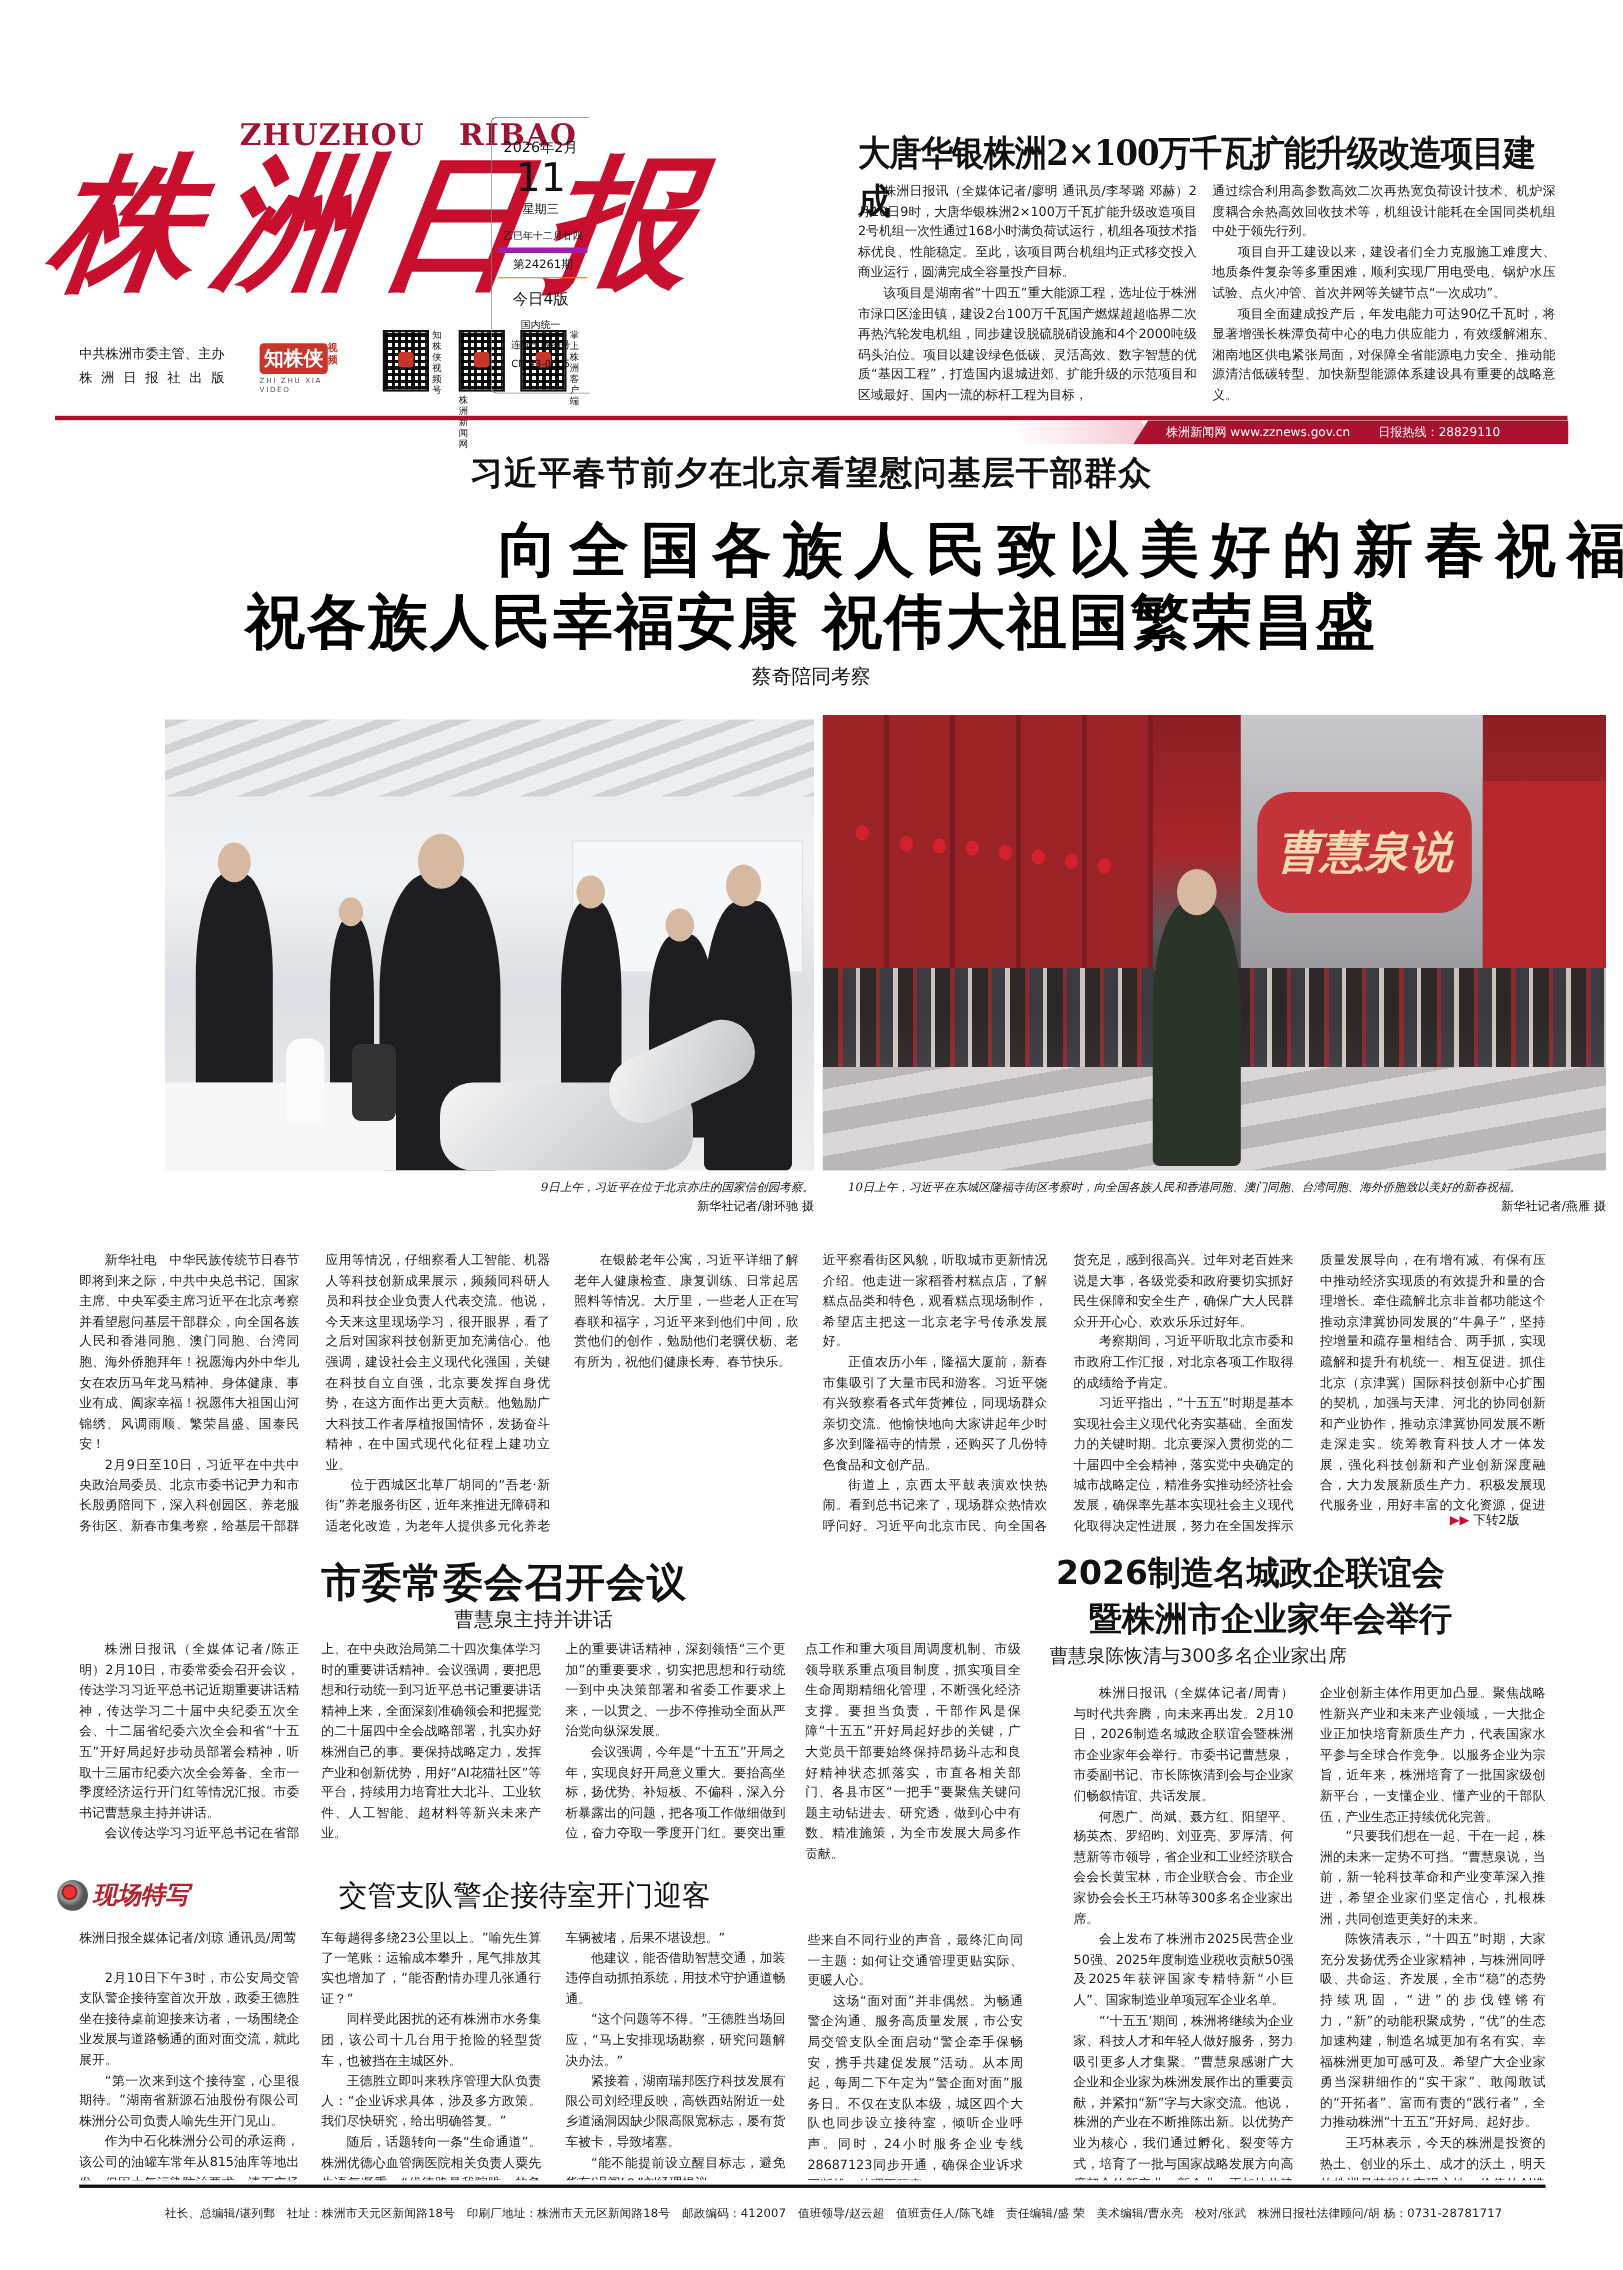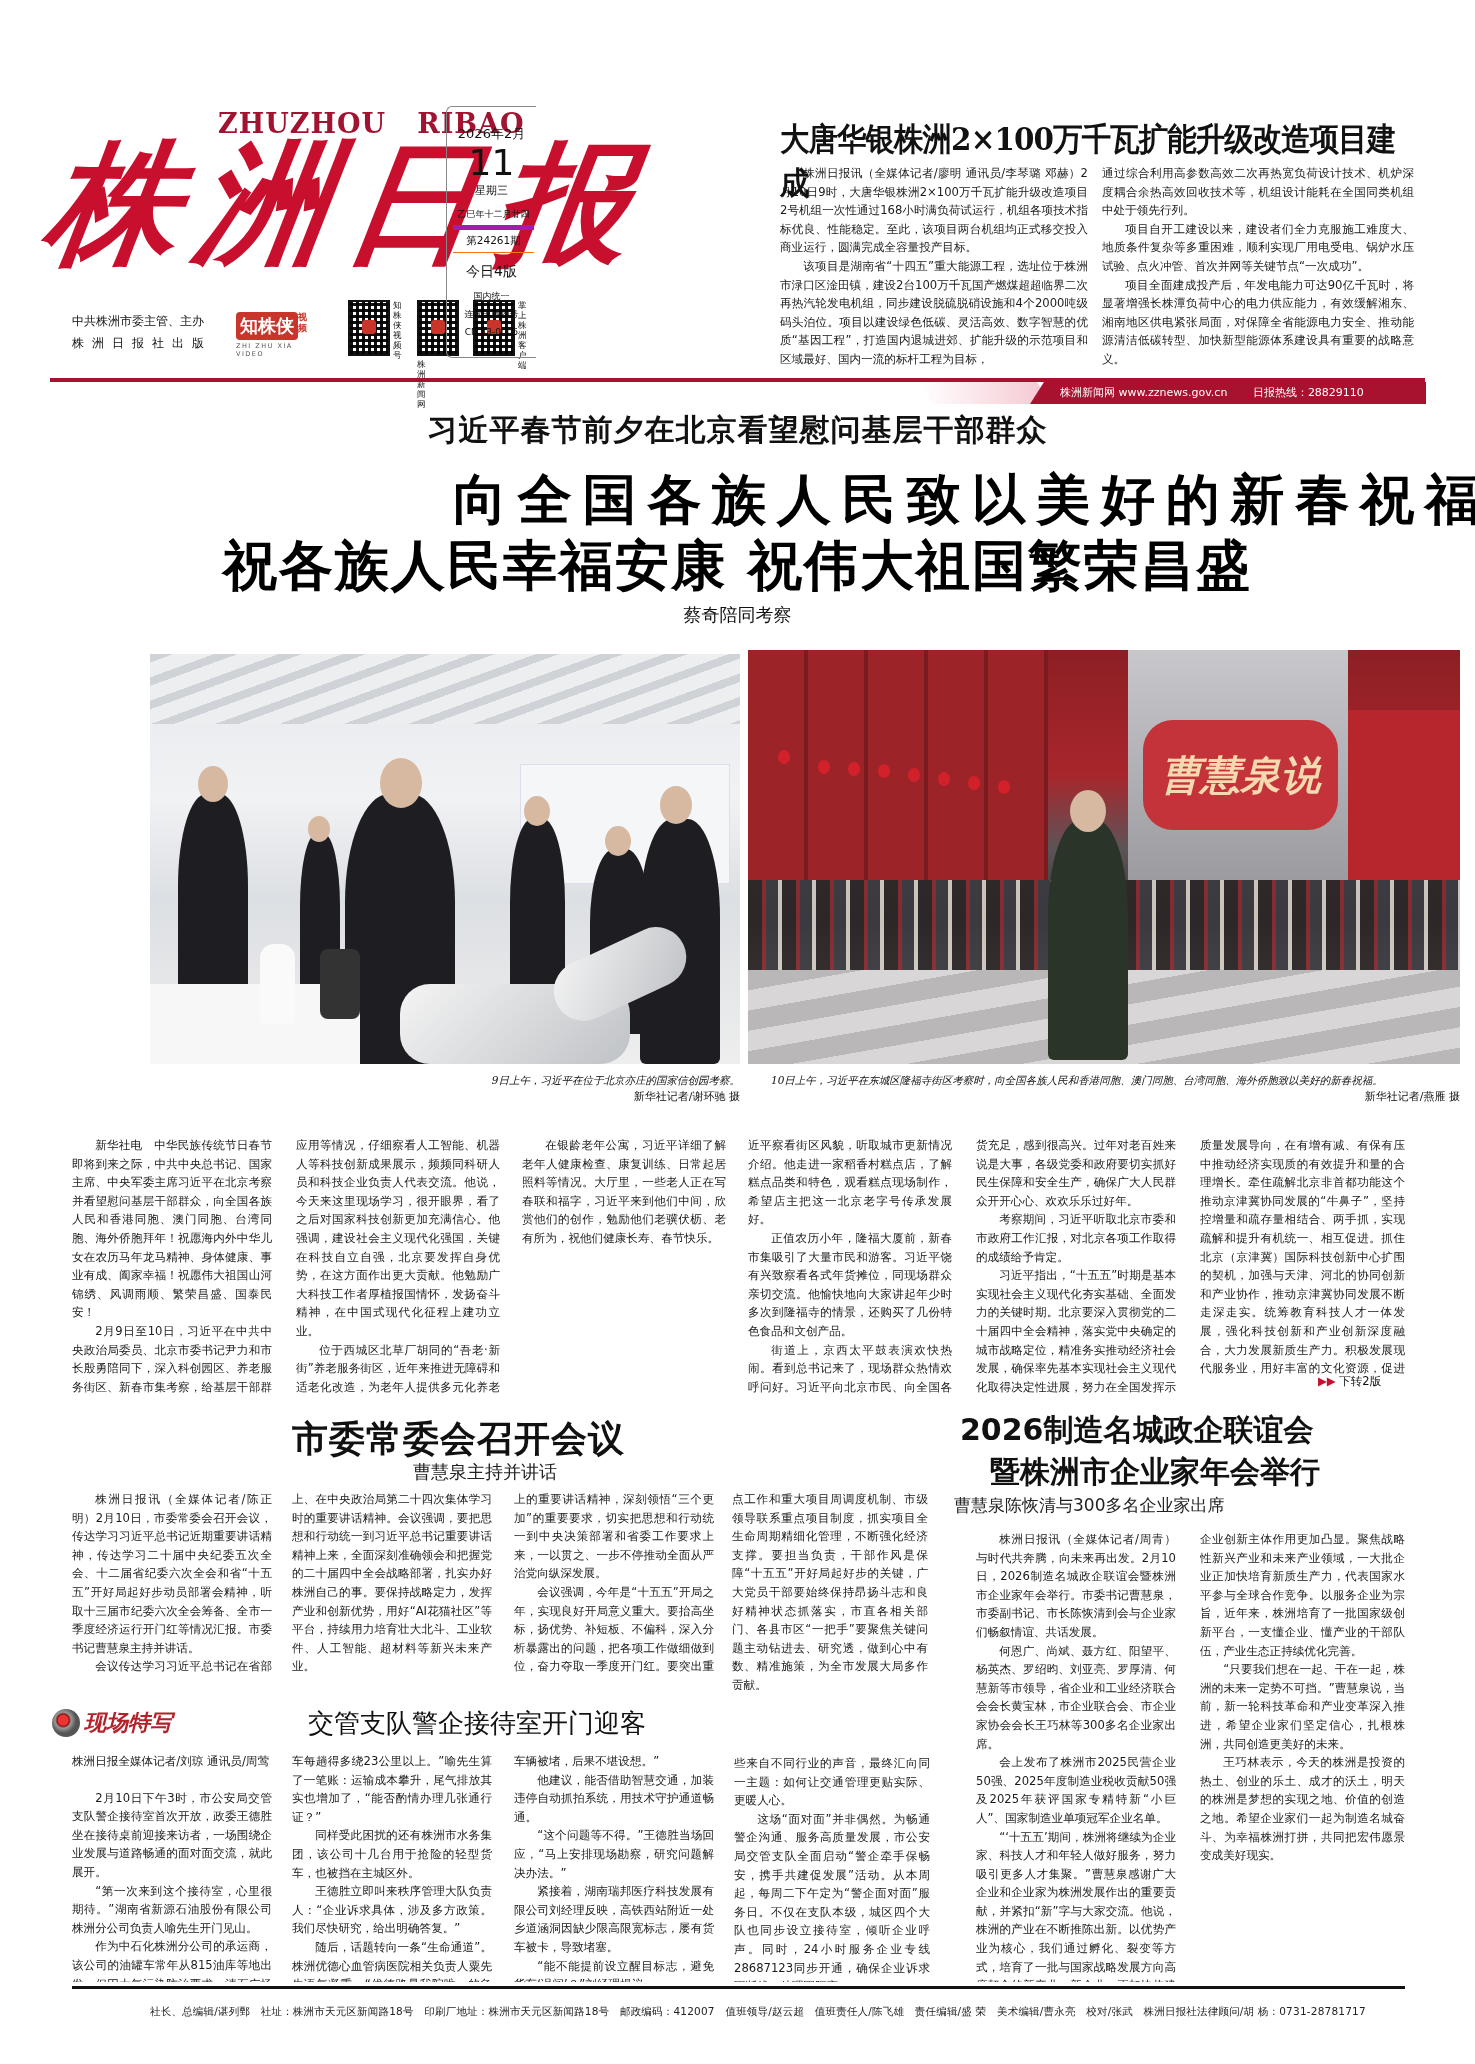--- a/index.html
+++ b/index.html
@@ -245,20 +245,21 @@
 <div class="abs h-ent-sub">曹慧泉陈恢清与300多名企业家出席</div>
 <div class="col body-text" style="left:976px; top:1530px; width:200px; height:452px;">
   <p>株洲日报讯（全媒体记者/周青）与时代共奔腾，向未来再出发。2月10日，2026制造名城政企联谊会暨株洲市企业家年会举行。市委书记曹慧泉，市委副书记、市长陈恢清到会与企业家们畅叙情谊、共话发展。</p>
   <p>何恩广、尚斌、聂方红、阳望平、杨英杰、罗绍昀、刘亚亮、罗厚清、何慧新等市领导，省企业和工业经济联合会会长黄宝林，市企业联合会、市企业家协会会长王巧林等300多名企业家出席。</p>
   <p>会上发布了株洲市2025民营企业50强、2025年度制造业税收贡献50强及2025年获评国家专精特新“小巨人”、国家制造业单项冠军企业名单。</p>
   <p>“‘十五五’期间，株洲将继续为企业家、科技人才和年轻人做好服务，努力吸引更多人才集聚。”曹慧泉感谢广大企业和企业家为株洲发展作出的重要贡献，并紧扣“新”字与大家交流。他说，株洲的产业在不断推陈出新。以优势产业为核心，我们通过孵化、裂变等方式，培育了一批与国家战略发展方向高度契合的新产业、新企业，正加快构建以先进制造业为骨干的现代化产业体系。企业家队伍在持续更新、壮大。本土新生代企业家加速成长，外地优质企业纷至沓来，为发展注入了强劲动力。</p>
 </div>
 <div class="col body-text" style="left:1200px; top:1530px; width:205px; height:452px;">
   <p class="noindent">企业创新主体作用更加凸显。聚焦战略性新兴产业和未来产业领域，一大批企业正加快培育新质生产力，代表国家水平参与全球合作竞争。以服务企业为宗旨，近年来，株洲培育了一批国家级创新平台，一支懂企业、懂产业的干部队伍，产业生态正持续优化完善。</p>
   <p>“只要我们想在一起、干在一起，株洲的未来一定势不可挡。”曹慧泉说，当前，新一轮科技革命和产业变革深入推进，希望企业家们坚定信心，扎根株洲，共同创造更美好的未来。</p>
+  <p>陈恢清表示，“十四五”时期，大家充分发扬优秀企业家精神，与株洲同呼吸、共命运、齐发展，全市“稳”的态势持续巩固，“进”的步伐铿锵有力，“新”的动能积聚成势，“优”的生态加速构建，制造名城更加有名有实、幸福株洲更加可感可及。希望广大企业家勇当深耕细作的“实干家”、敢闯敢试的“开拓者”、富而有责的“践行者”，全力推动株洲“十五五”开好局、起好步。</p>
   <p>王巧林表示，今天的株洲是投资的热土、创业的乐土、成才的沃土，明天的株洲是梦想的实现之地、价值的创造之地。希望企业家们一起为制造名城奋斗、为幸福株洲打拼，共同把宏伟愿景变成美好现实。</p>
 </div>
 
 <div class="abs scene-logo">
   <span class="dot"></span>
   <span class="txt">现场特写</span>
 </div>
 <div class="abs h-traffic">交管支队警企接待室开门迎客</div>
 <div class="col body-text" style="left:72px; top:1752px; width:200px; height:230px;">
   <p class="noindent" style="margin-bottom:18px">株洲日报全媒体记者/刘琼  通讯员/周莺</p>

